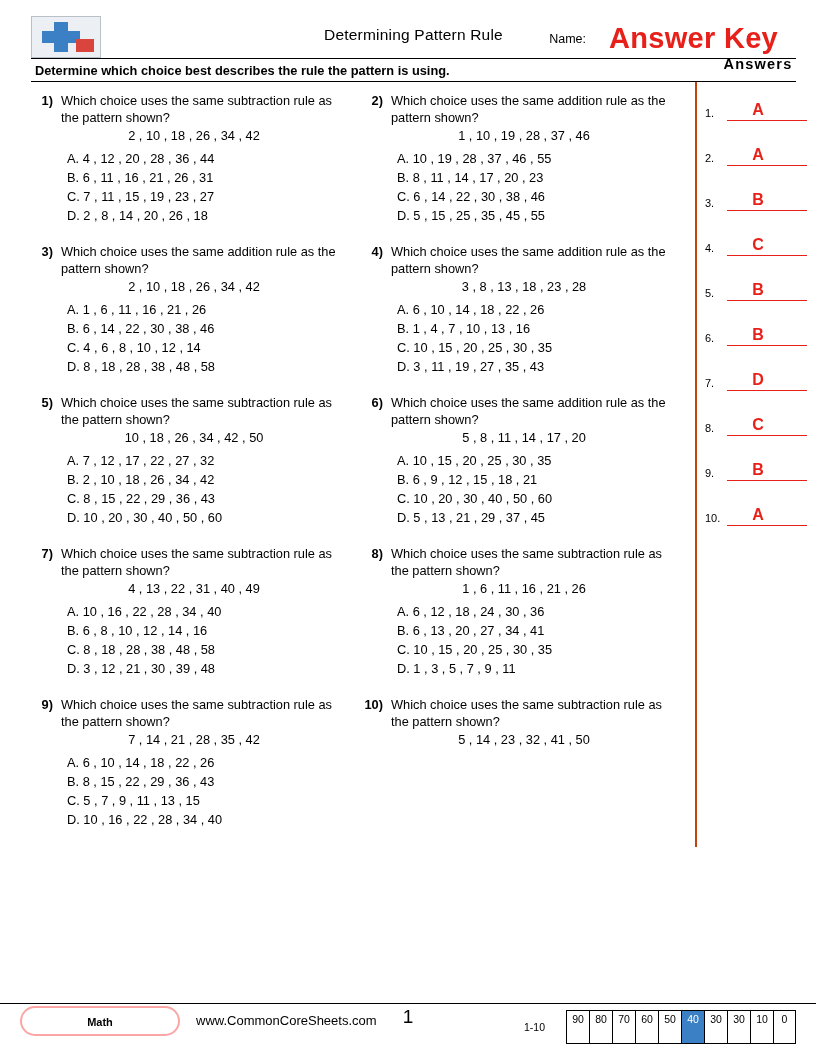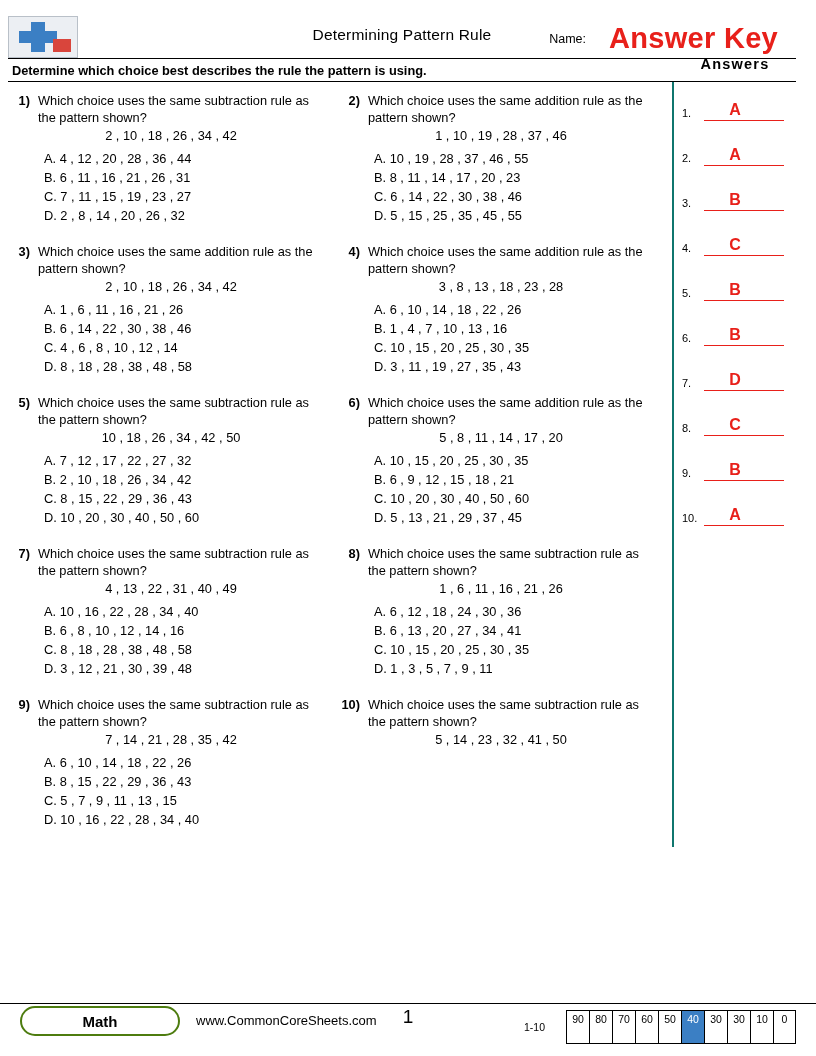--- a/index.html
+++ b/index.html
@@ -13,21 +13,21 @@
     font-family: "Liberation Sans", sans-serif;
     color: #000000;
     position: relative;
     overflow: hidden;
   }
   .page {
     position: relative;
     width: 816px;
     height: 1056px;
     box-sizing: border-box;
-    padding: 14px 20px 10px 8px;
+    padding: 14px 20px 10px 31px;
   }
 
   
   .header {
     position: relative;
     height: 42px;
   }
   .logo {
     position: absolute;
     left: 0;
@@ -148,21 +148,21 @@
   }
   .choice {
     font-size: 12.8px;
     line-height: 19px;
   }
 
   
   .answers {
     width: 116px;
     flex: none;
-    border-left: 2px solid #0f766e;
+    border-left: 2px solid #c2410c;
     margin-left: 4px;
     padding-left: 8px;
     box-sizing: border-box;
     position: relative;
   }
   .answers-title {
     font-size: 14.5px;
     font-weight: bold;
     letter-spacing: 1.2px;
     text-align: center;
@@ -205,25 +205,25 @@
     right: 20px;
     bottom: 14px;
     height: 36px;
   }
   .math-badge {
     position: absolute;
     left: 0;
     top: 0;
     width: 160px;
     height: 30px;
-    border: 2px solid #4d7c0f;
+    border: 2px solid #fca5a5;
     border-radius: 15px;
     text-align: center;
     line-height: 28px;
-    font-size: 15px;
+    font-size: 11px;
     font-weight: bold;
     box-sizing: border-box;
   }
   .site {
     position: absolute;
     left: 176px;
     top: 7px;
     font-size: 13px;
   }
   .pageno {
@@ -299,21 +299,21 @@
         <div class="qcell">
           <div class="qhead">
             <div class="qnum">1)</div>
             <div class="qtext">Which choice uses the same subtraction rule as the pattern shown?</div>
           </div>
           <div class="pattern">2 , 10 , 18 , 26 , 34 , 42</div>
           <div class="choices">
             <div class="choice">A. 4 , 12 , 20 , 28 , 36 , 44</div>
             <div class="choice">B. 6 , 11 , 16 , 21 , 26 , 31</div>
             <div class="choice">C. 7 , 11 , 15 , 19 , 23 , 27</div>
-            <div class="choice">D. 2 , 8 , 14 , 20 , 26 , 32</div>
+            <div class="choice">D. 2 , 8 , 14 , 20 , 26 , 18</div>
           </div>
         </div>
         <div class="qcell">
           <div class="qhead">
             <div class="qnum">2)</div>
             <div class="qtext">Which choice uses the same addition rule as the pattern shown?</div>
           </div>
           <div class="pattern">1 , 10 , 19 , 28 , 37 , 46</div>
           <div class="choices">
             <div class="choice">A. 10 , 19 , 28 , 37 , 46 , 55</div>

